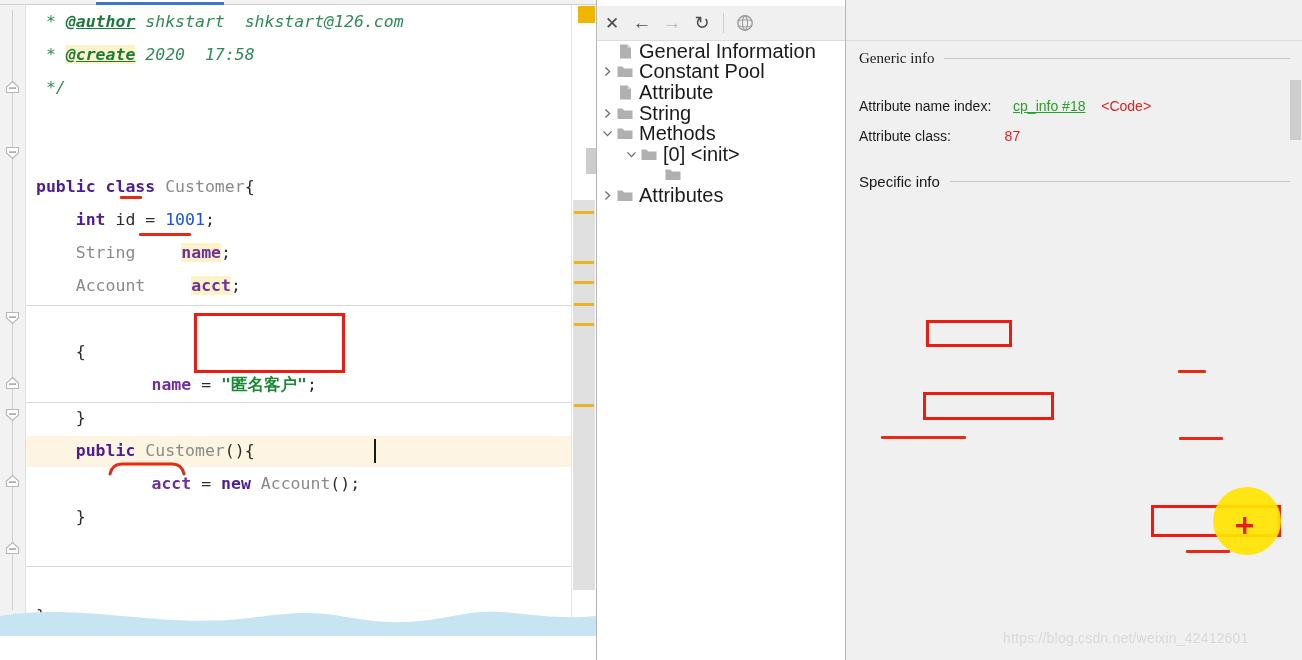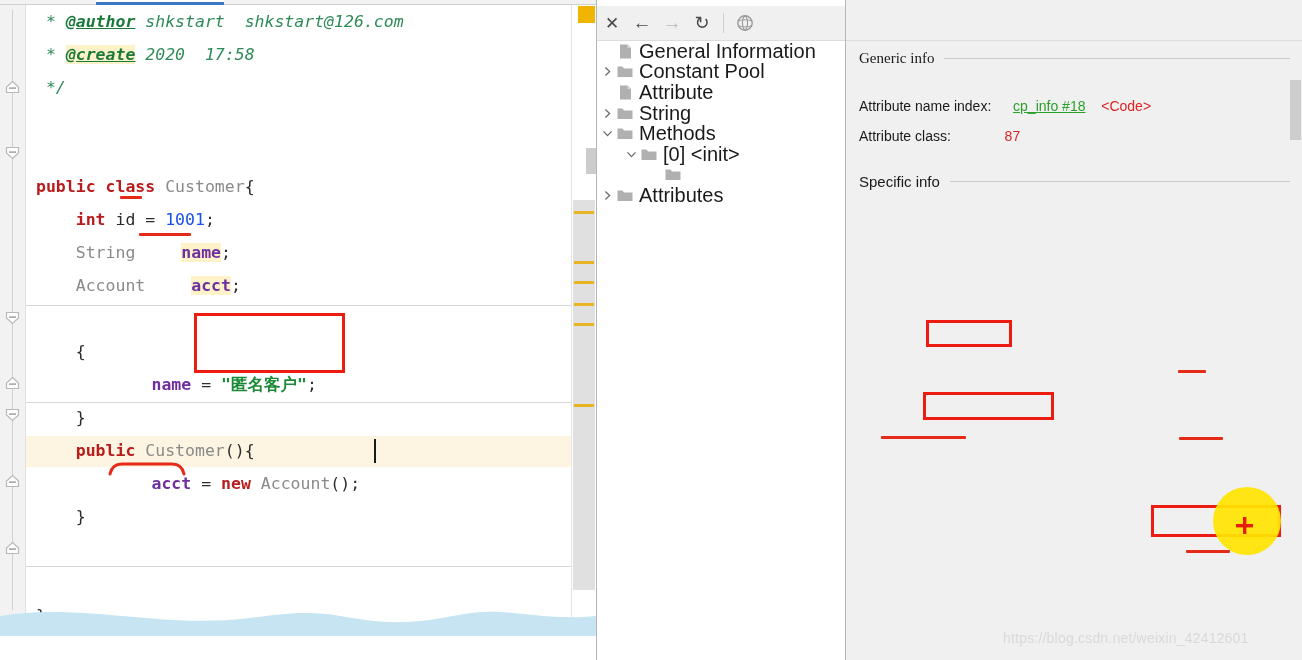--- a/index.html
+++ b/index.html
@@ -39,21 +39,21 @@
   }
   #code-area {
     position: absolute; left: 26px; top: 5px; width: 545px; height: 655px;
     font-family: "DejaVu Sans Mono", "Liberation Mono", monospace;
     font-size: 16.5px;
     line-height: 33px;
     white-space: pre;
     color: #2b2b2b;
   }
   .cl { position: absolute; left: 10px; height: 33px; }
-  .kw { color: #b91c1c; font-weight: bold; }
+  .kw { color: #4c1d95; font-weight: bold; }
   .typ { color: #8a8a8a; }
   .num { color: #1750eb; }
   .cmt { color: #2e8b57; font-style: italic; }
   .cmttag { color: #1a7a3c; font-weight: bold; font-style: italic; text-decoration: underline; }
   .hl { background: #fdf2c8; }
   .fld { color: #6f2f9f; font-weight: bold; margin-left: 36px; }
   .str { color: #1a8a36; font-weight: bold; }
   .punc { color: #2b2b2b; }
 
   #current-line-hl {

